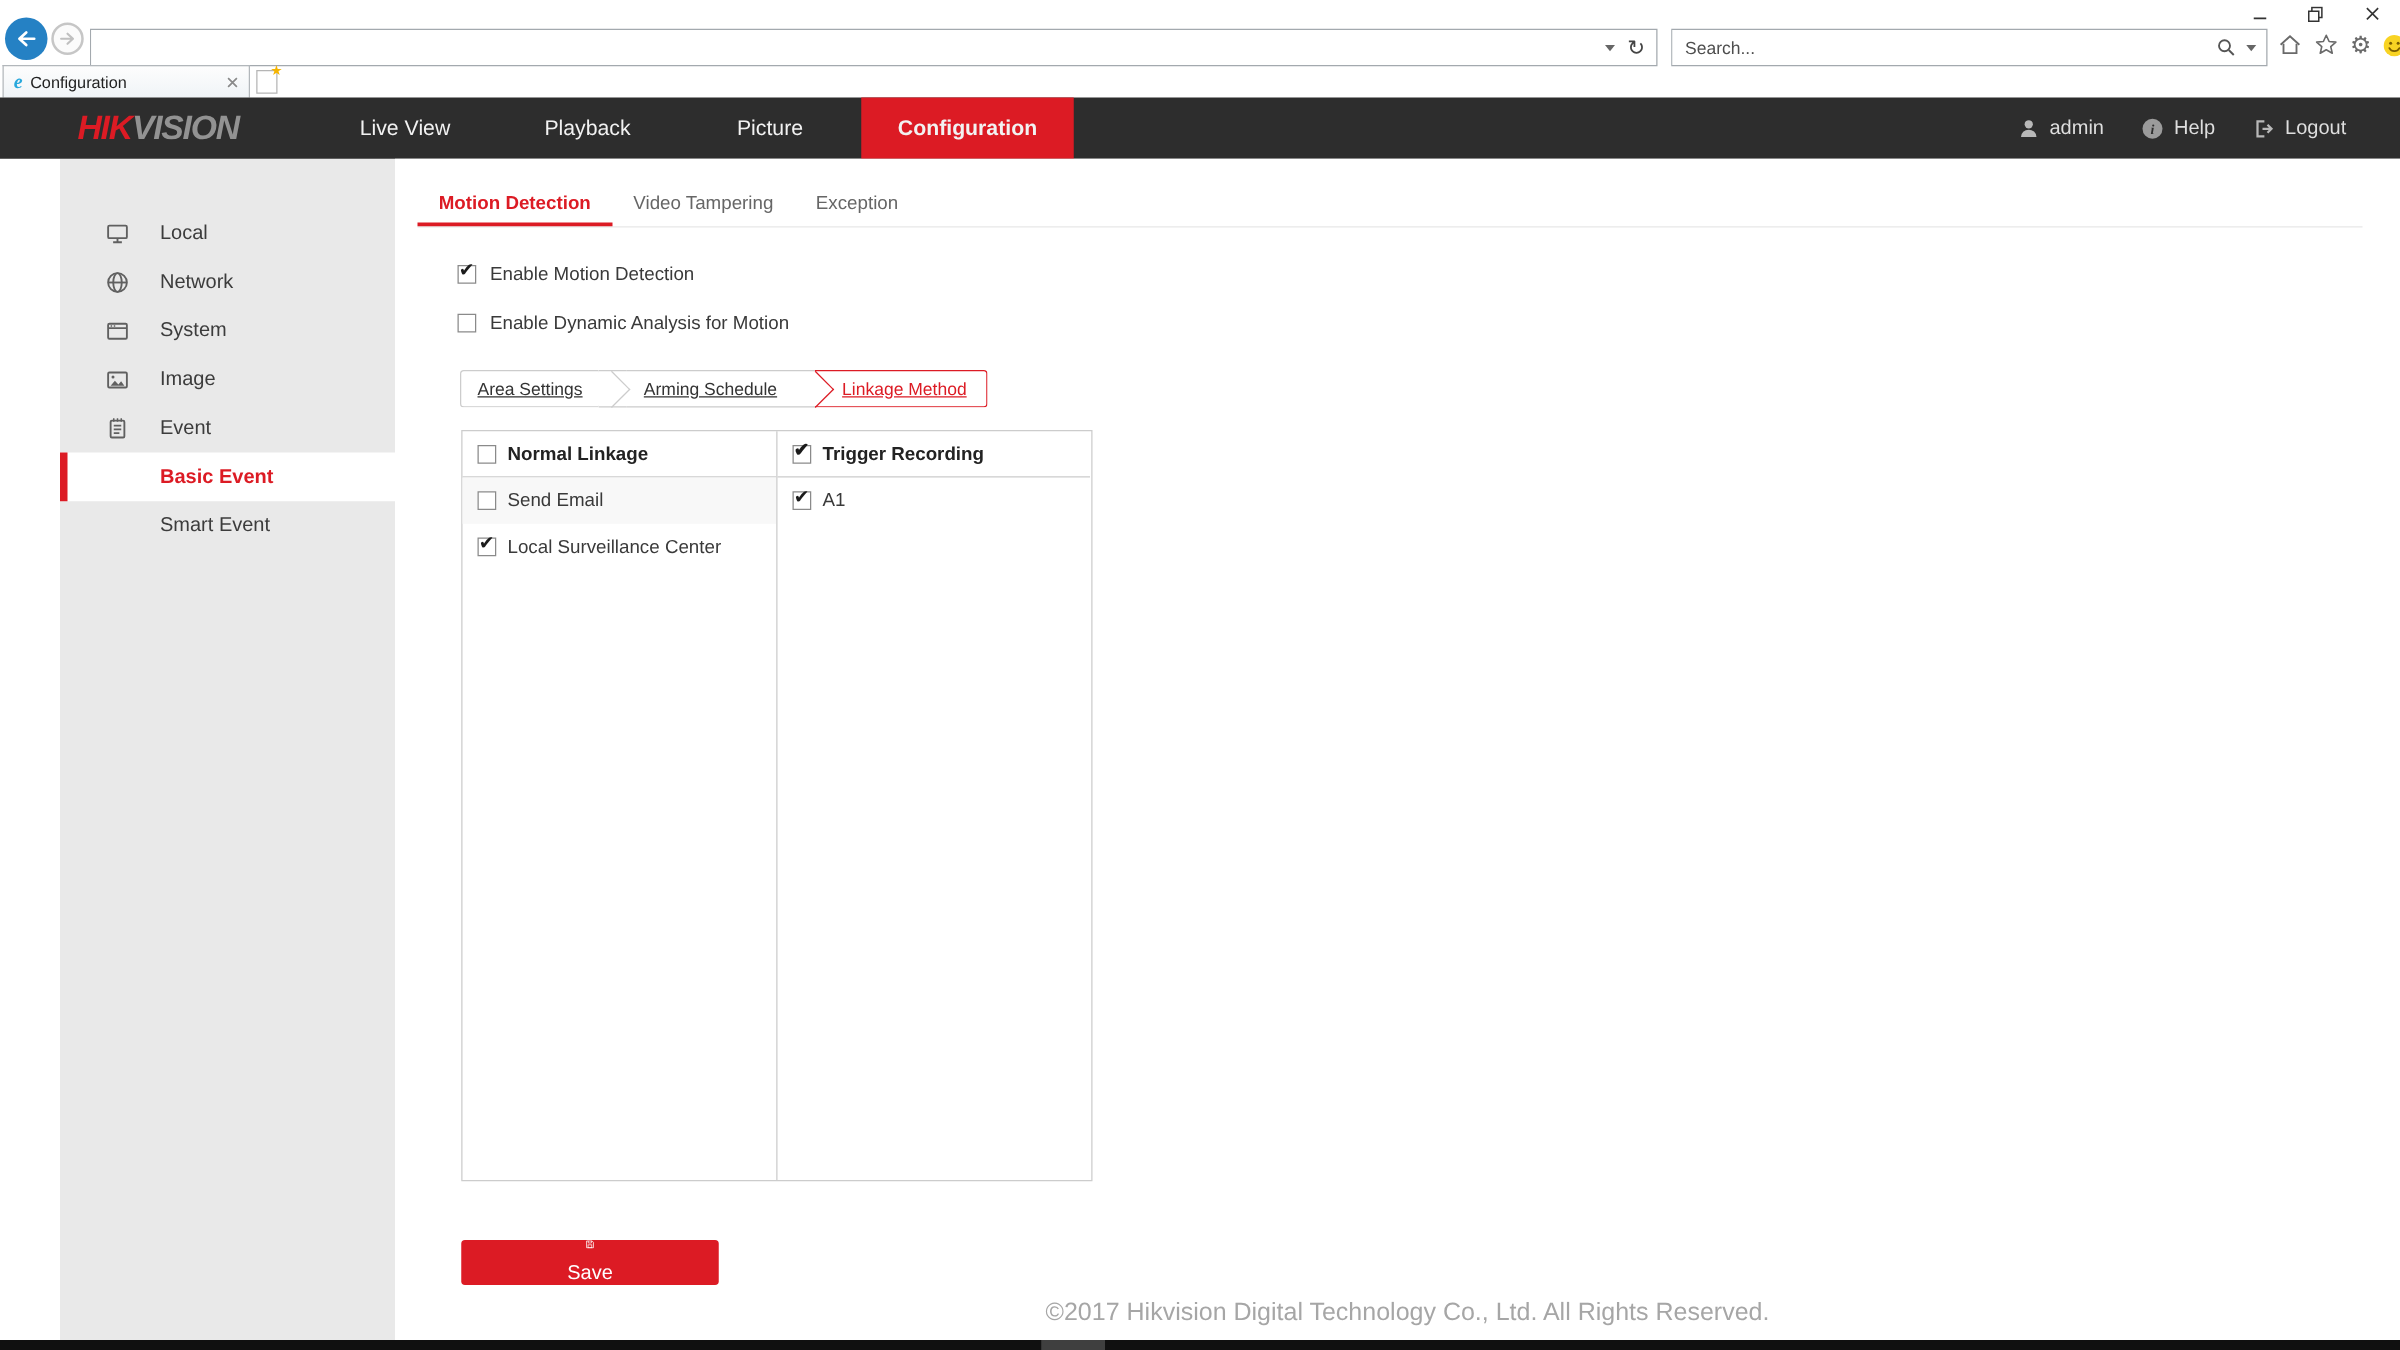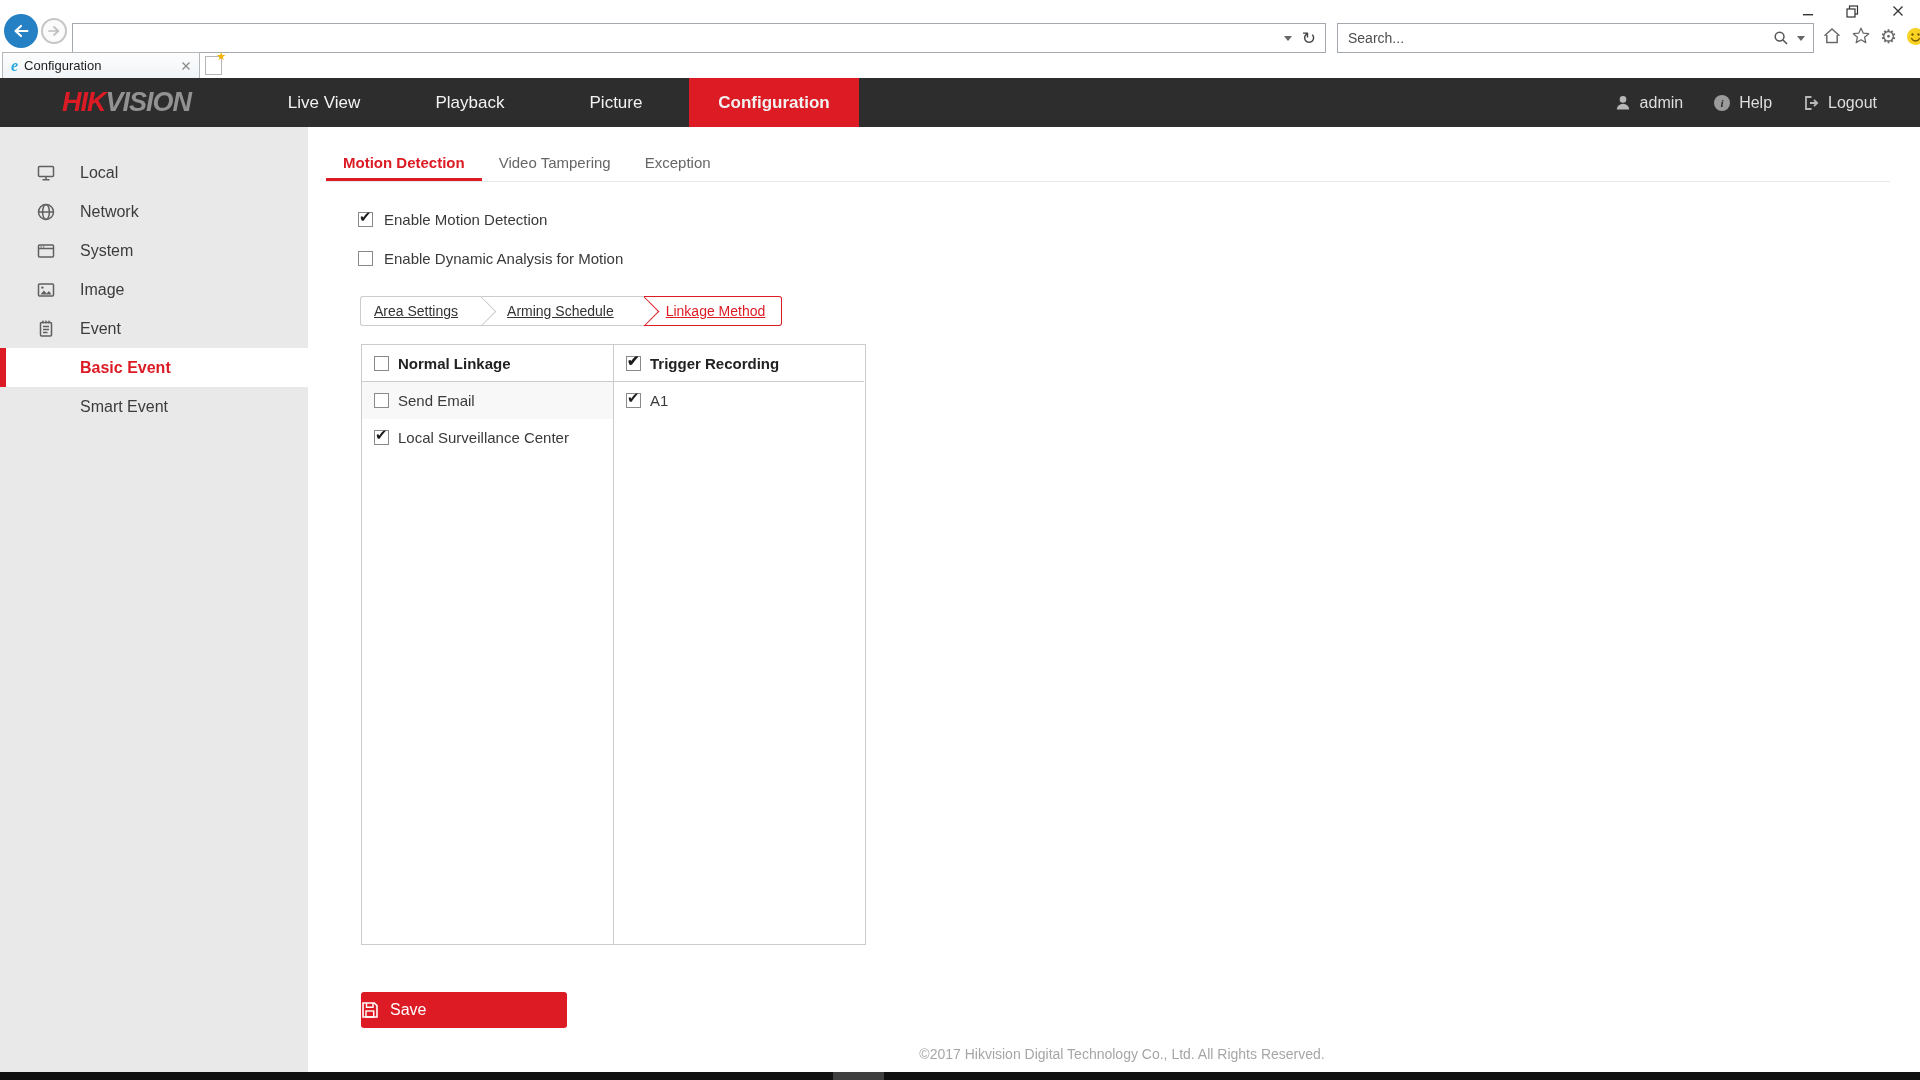--- a/index.html
+++ b/index.html
@@ -43,21 +43,21 @@
   .logo .hik{color:var(--accent);}
   .logo .vision{color:#929292;}
   .appnav{position:absolute;left:251px;top:0;height:49px;display:flex;}
   .appnav-item{width:146px;height:49px;display:flex;align-items:center;justify-content:center;color:#f2f2f2;font-size:17px;cursor:pointer;}
   .appnav-item.active{width:170px;background:var(--accent);font-weight:bold;}
   .appbar-right{position:absolute;right:43px;top:0;height:49px;display:flex;align-items:center;gap:30px;}
   .appbar-link{display:flex;align-items:center;gap:8px;color:#dedede;font-size:16px;cursor:pointer;}
 
   
   .body-wrap{display:flex;height:945px;}
-  .sidebar{width:308px;background:var(--sidebar_bg);padding-top:26px;flex-shrink:0;}
+  .sidebar{width:268px;background:var(--sidebar_bg);padding-top:40px;flex-shrink:0;margin-left:48px;}
   .side-item{position:relative;height:39px;display:flex;align-items:center;font-size:16px;color:#3c3c3c;cursor:pointer;}
   .side-item .sicon{position:absolute;left:35px;width:22px;height:22px;display:flex;align-items:center;justify-content:center;}
   .side-item .slabel{margin-left:80px;}
   .side-item.active{background:#fff;color:var(--accent);font-weight:bold;}
   .side-item.active::before{content:"";position:absolute;left:0;top:0;bottom:0;width:6px;background:var(--accent);}
 
   main{flex:1;position:relative;background:#fff;}
   .tabbar{margin:21px 30px 0 18px;border-bottom:1px solid #e8e8e8;display:flex;}
   .ptab{padding:0 17px;line-height:30px;font-size:15px;color:#666;border-bottom:3px solid transparent;cursor:pointer;}
   .ptab.active{color:var(--accent);font-weight:bold;border-bottom-color:var(--accent);}
@@ -77,23 +77,23 @@
   .st-chev-red::after{content:"";position:absolute;left:6px;top:4px;width:20px;height:20px;transform:rotate(45deg);border-top:1px solid var(--accent);border-right:1px solid var(--accent);}
   .st-3{border:1px solid var(--accent);border-left:none;border-radius:0 3px 3px 0;color:var(--accent);padding:0 16px 0 22px;}
 
   .linkage{margin:18px 0 0 53px;display:flex;border:1px solid var(--border_gray);width:505px;height:601px;}
   .lk-col{width:251px;}
   .lk-col + .lk-col{border-left:1px solid var(--border_gray);}
   .lk-head{height:37px;border-bottom:1px solid var(--border_gray);display:flex;align-items:center;gap:9px;padding-left:12px;font-size:15px;font-weight:bold;color:#222;}
   .lk-row{height:37px;display:flex;align-items:center;gap:9px;padding-left:12px;font-size:15px;color:#3a3a3a;}
   .lk-row.striped{background:#f8f8f8;}
 
-  .savebtn{margin:47px 0 0 53px;width:206px;height:36px;background:var(--accent);border:none;border-radius:3px;color:#fff;font-size:16px;display:flex;align-items:center;gap:11px;cursor:pointer;font-family:"Liberation Sans",sans-serif;}
-
-  .page-footer{position:absolute;left:0;right:0;bottom:10px;text-align:center;font-size:14px;color:#a6a6a6;padding-left:16px;}
+  .savebtn{margin:47px 0 0 53px;width:206px;height:36px;background:var(--accent);border:none;border-radius:3px;color:#fff;font-size:16px;display:flex;align-items:center;gap:11px;cursor:pointer;font-family:"Liberation Sans",sans-serif;flex-direction:column;}
+
+  .page-footer{position:absolute;left:0;right:0;bottom:10px;text-align:center;font-size:20px;color:#a6a6a6;padding-left:16px;}
 
   .bottombar{position:relative;height:8px;background:#101010;}
   .bottombar .seg{position:absolute;left:833px;top:0;width:51px;height:8px;background:#3f3f3f;}
 
   svg{display:block;}
 </style>
 </head>
 <body>
 
 <div class="screen">

